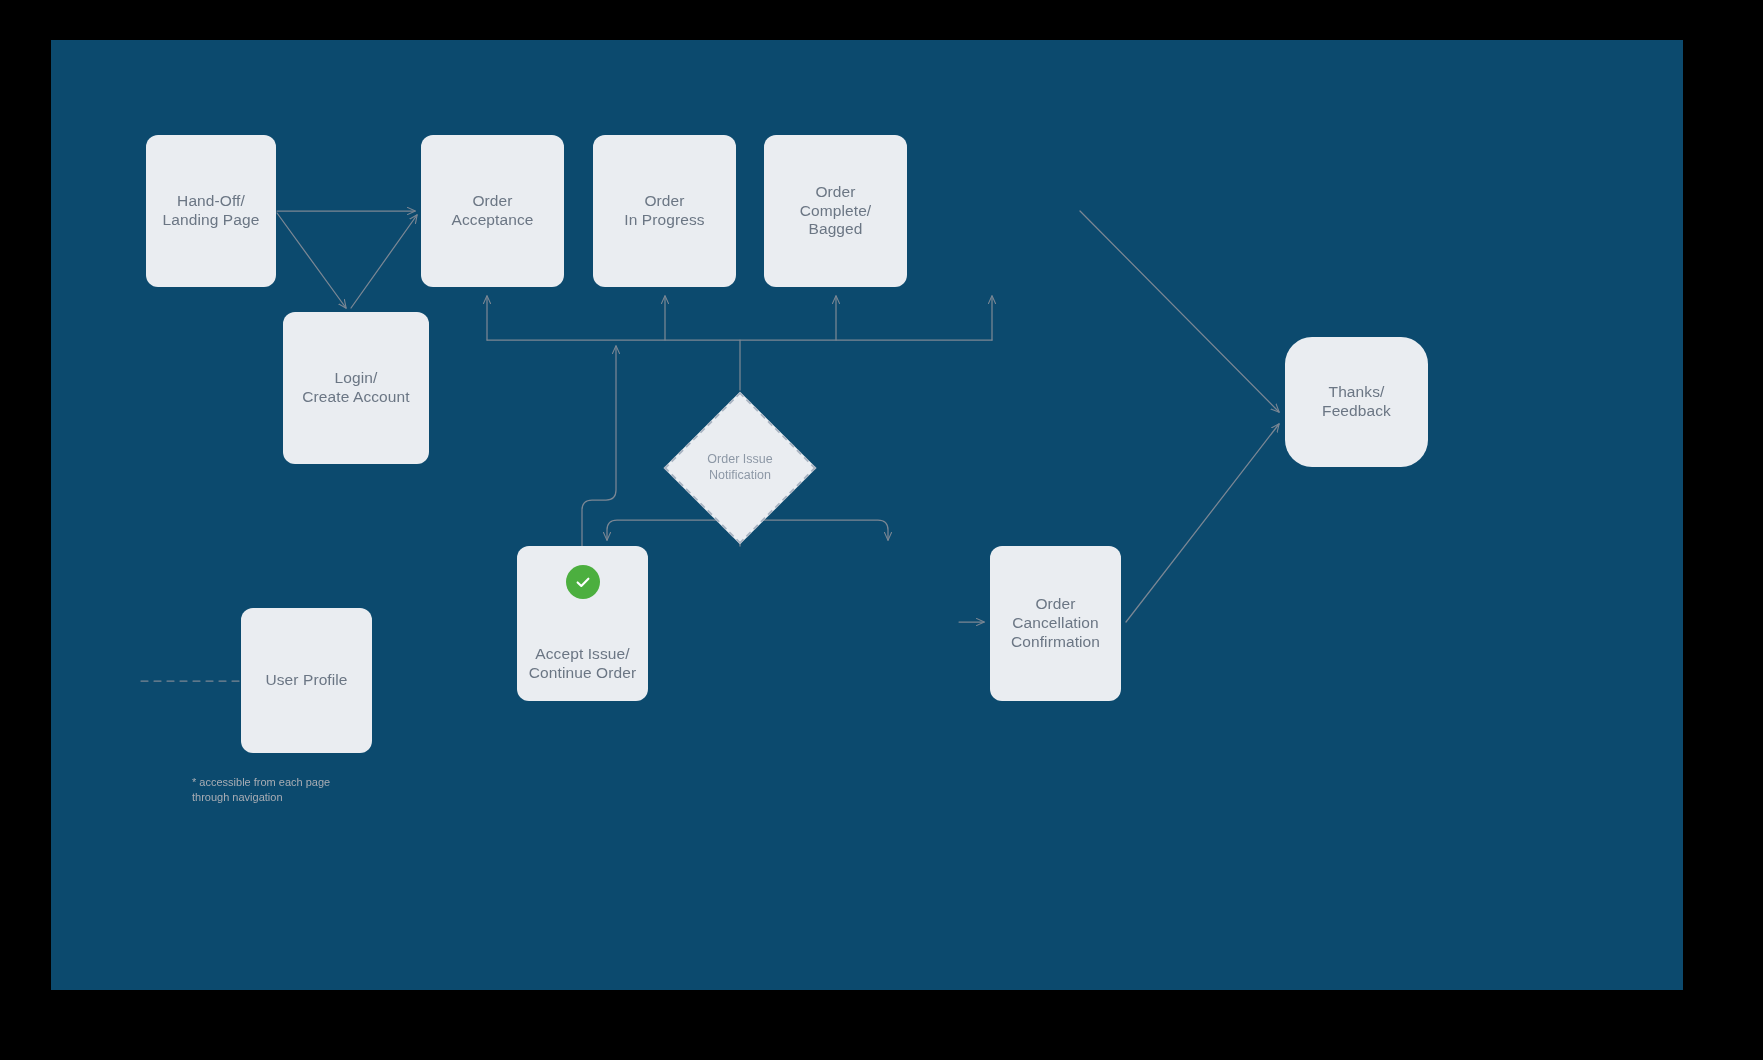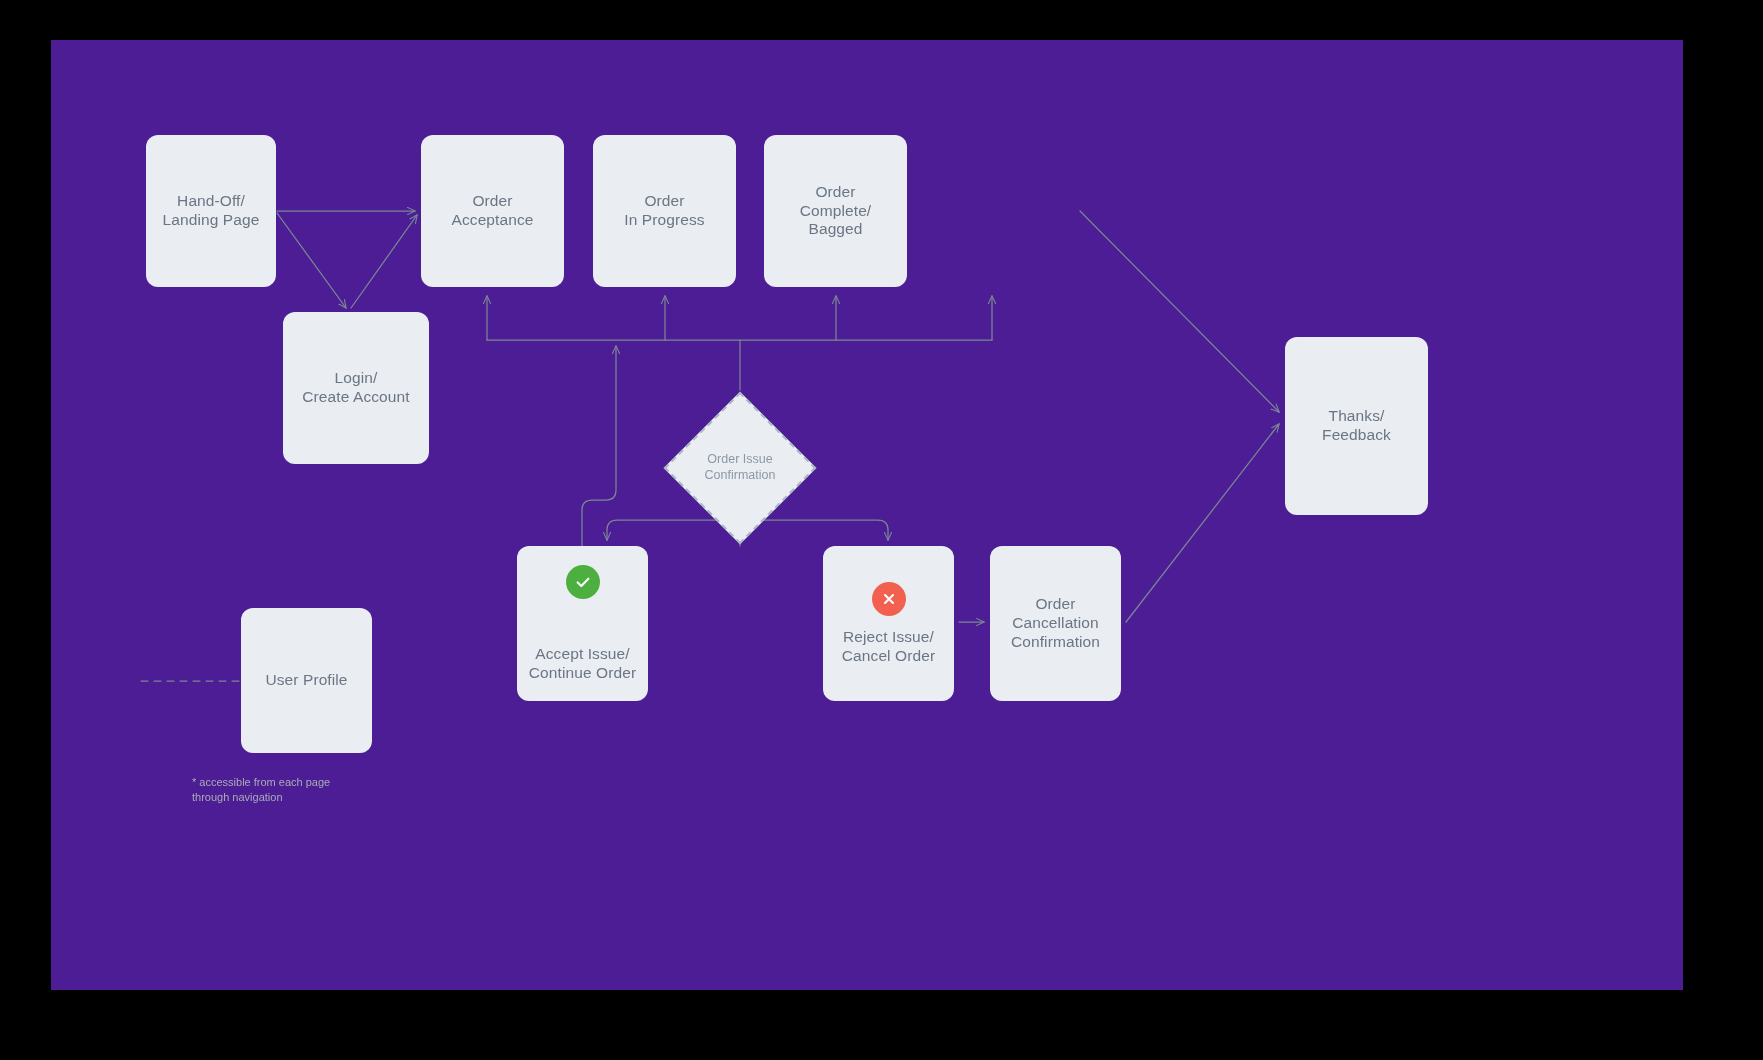--- a/index.html
+++ b/index.html
@@ -7,21 +7,21 @@
   body{
     width:1763px;height:1060px;
     background:#000000;
     font-family:"Liberation Sans","DejaVu Sans",sans-serif;
     overflow:hidden;
   }
   #stage{position:relative;width:1763px;height:1060px;}
   #canvas{
     position:absolute;left:51px;top:40px;
     width:1632px;height:950px;
-    background:#4c1d95;
+    background:#0c4a6e;
     overflow:hidden;
   }
   #edges{position:absolute;left:0;top:0;width:1632px;height:950px;}
   .node{
     position:absolute;
     background:#eaedf1;
     border-radius:12px;
     display:flex;
     flex-direction:column;
     align-items:center;
@@ -138,58 +138,49 @@
 In Progress</div>
     </div>
 
     <div class="node" style="left:713px;top:95px;width:143px;height:152px;">
       <div class="node-label">Order
 Complete/
 Bagged</div>
     </div>
 
 
-    <div class="node" style="left:1234px;top:297px;width:143px;height:178px;">
+    <div class="node" style="left:1234px;top:297px;width:143px;height:130px;border-radius:27px;">
       <div class="node-label">Thanks/
 Feedback</div>
     </div>
 
     <div class="node" style="left:466px;top:506px;width:131px;height:155px;gap:34px;">
       <div class="status-icon ok-icon">
         <svg width="20" height="20" viewBox="0 0 20 20" aria-hidden="true">
           <path d="M4.6 10.4 L8.3 14 L15.4 6.7" fill="none" stroke="#ffffff" stroke-width="2.1" stroke-linecap="round" stroke-linejoin="round"></path>
         </svg>
       </div>
       <div class="node-label">Accept Issue/
 Continue Order</div>
     </div>
 
-    <div class="node" style="left:772px;top:506px;width:131px;height:155px;">
-      <div class="status-icon err-icon">
-        <svg width="18" height="18" viewBox="0 0 18 18" aria-hidden="true">
-          <path d="M5 5 L13 13 M13 5 L5 13" fill="none" stroke="#ffffff" stroke-width="2.1" stroke-linecap="round"></path>
-        </svg>
-      </div>
-      <div class="node-label">Reject Issue/
-Cancel Order</div>
-    </div>
 
     <div class="node" style="left:939px;top:506px;width:131px;height:155px;">
       <div class="node-label">Order
 Cancellation
 Confirmation</div>
     </div>
 
     <div class="node" style="left:190px;top:568px;width:131px;height:145px;">
       <div class="node-label">User Profile</div>
     </div>
 
     <div class="diamond" style="left:635px;top:374px;width:108px;height:108px;"></div>
     <div style="position:absolute;left:635px;top:374px;width:108px;height:108px;">
       <div class="diamond-label">Order Issue
-Confirmation</div>
+Notification</div>
     </div>
 
     <div class="footnote" style="left:141px;top:735px;">* accessible from each page
 through navigation</div>
 
   </div>
 </div>
 
 </body></html>

